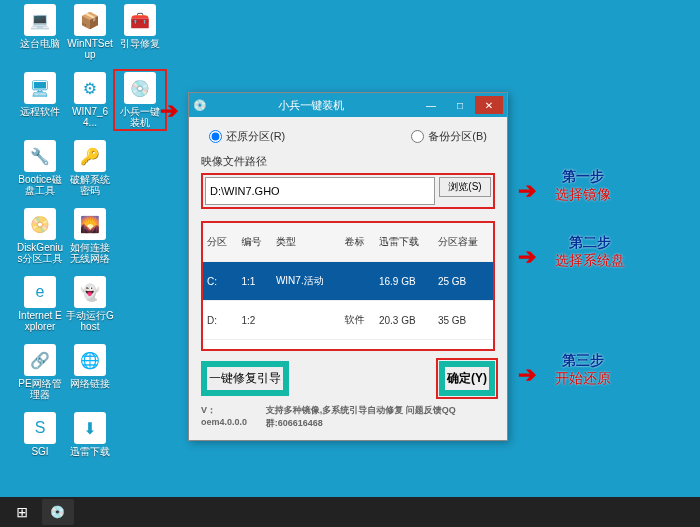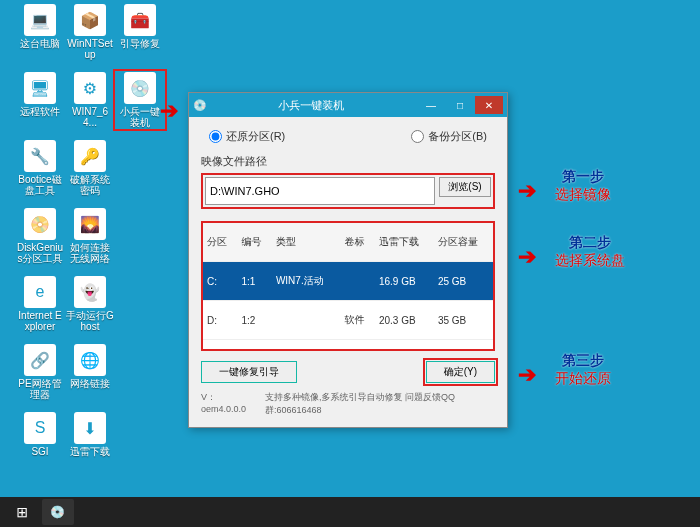--- a/index.html
+++ b/index.html
@@ -35,24 +35,24 @@
 .pathrow input { flex: 1; height: 28px; font-size: 11px; padding: 0 4px; border: 1px solid #999; }
 .pathrow button { width: 52px; height: 20px; font-size: 10px; border: 1px solid #999; background: #eee; cursor: pointer; }
 
 .tablewrap { margin-top: 12px; border: 2px solid #d22; background: #fff; height: 130px; overflow: hidden; }
 table { width: 100%; border-collapse: collapse; font-size: 10px; }
 th, td { padding: 12px 4px; text-align: left; border-bottom: 1px solid #eee; }
 th { background: #f5f5f5; font-weight: normal; }
 tr.sel td { background: #0a5aa0; color: #fff; }
 
 .btnrow { display: flex; justify-content: space-between; margin-top: 10px; }
-.btnrow button { padding: 3px 17px; font-size: 10px; border: 1px solid #14b8a6; background: #eee; cursor: pointer; }
-.btnrow .ok { outline: 2px solid #d22; outline-offset: 1px; }
-
-.footer { margin-top: 8px; font-size: 9px; color: #666; display: flex; gap: 8px; }
+.btnrow button { padding: 3px 2px; font-size: 12px; border: 6px solid #14b8a6; background: #eee; cursor: pointer; }
+.btnrow .ok { outline: 2px solid #d22; outline-offset: 1px; font-weight: bold; }
+
+.footer { margin-top: 8px; font-size: 9px; color: #666; display: flex; gap: 8px; font-weight: bold; }
 
 
 .taskbar { position: absolute; bottom: 0; left: 0; right: 0; height: 30px; background: #222; display: flex; align-items: center; padding: 0 4px; }
 .taskbar .start { width: 36px; height: 26px; display: flex; align-items: center; justify-content: center; color: #fff; font-size: 14px; cursor: pointer; }
 .taskbar .titem { width: 32px; height: 26px; display: flex; align-items: center; justify-content: center; margin-left: 2px; cursor: pointer; background: #333; border-radius: 2px; font-size: 12px; color:#fff;}
 .taskbar .spacer { flex: 1; }
 .taskbar .sysright { color: #fff; font-size: 10px; text-align: right; line-height: 1.1; padding-right: 6px; }
 </style>
 </head>
 <body>

